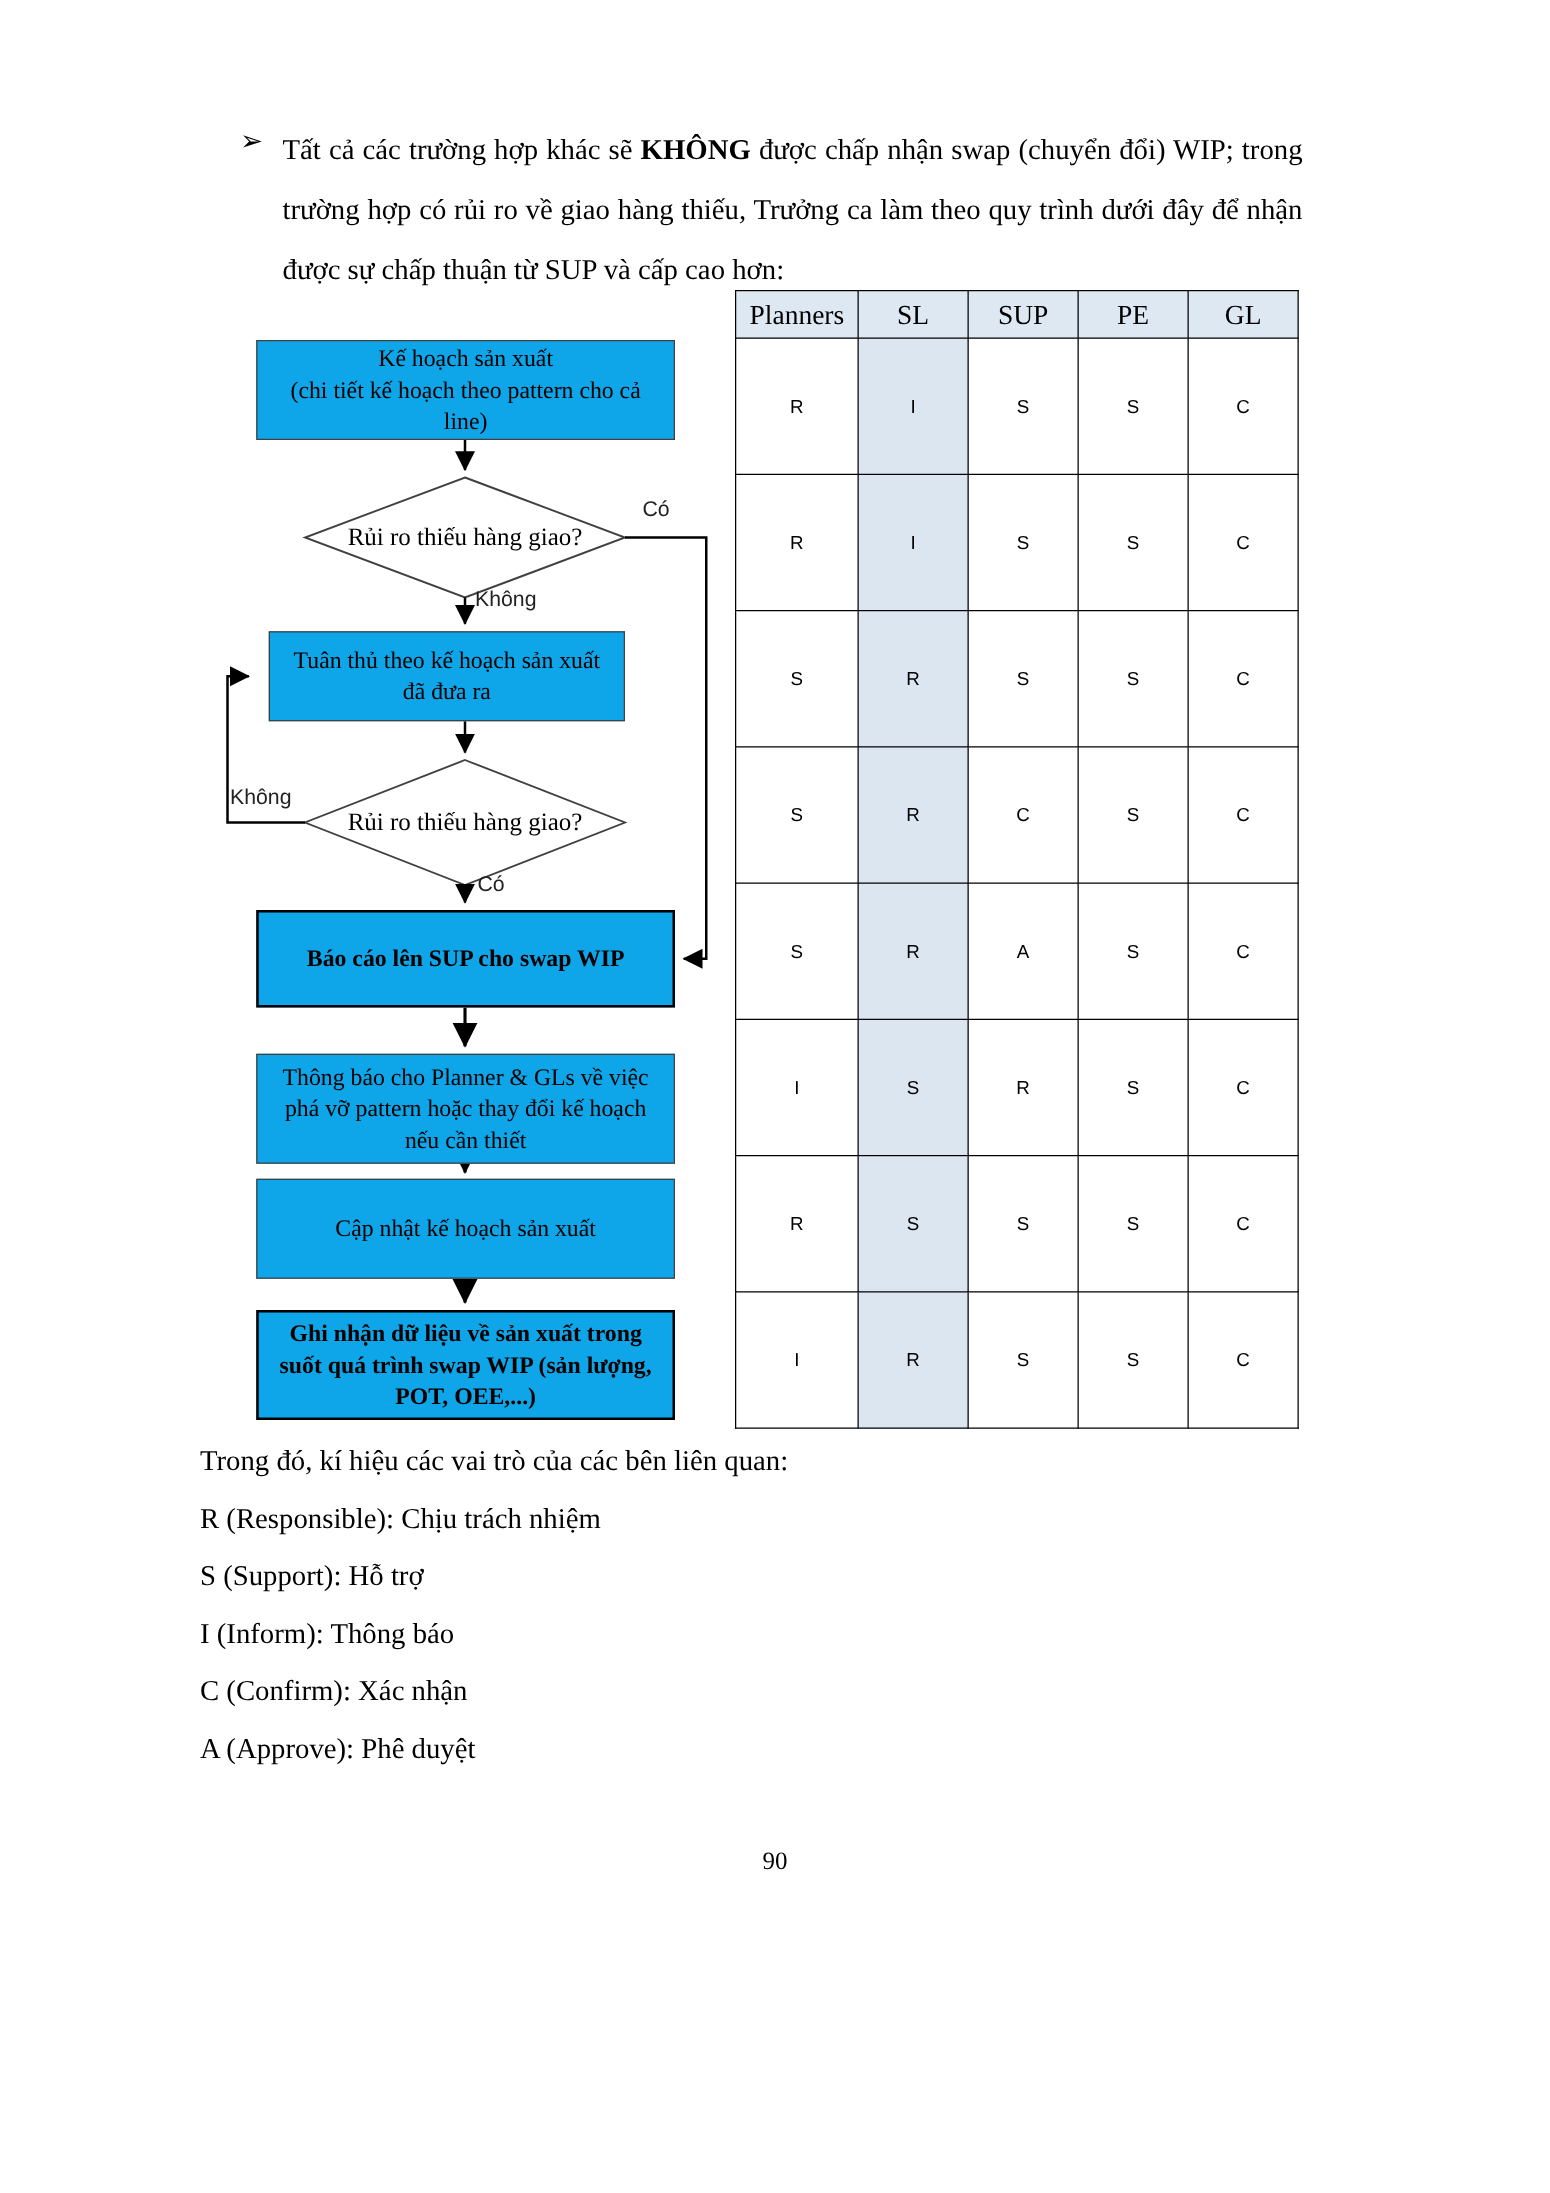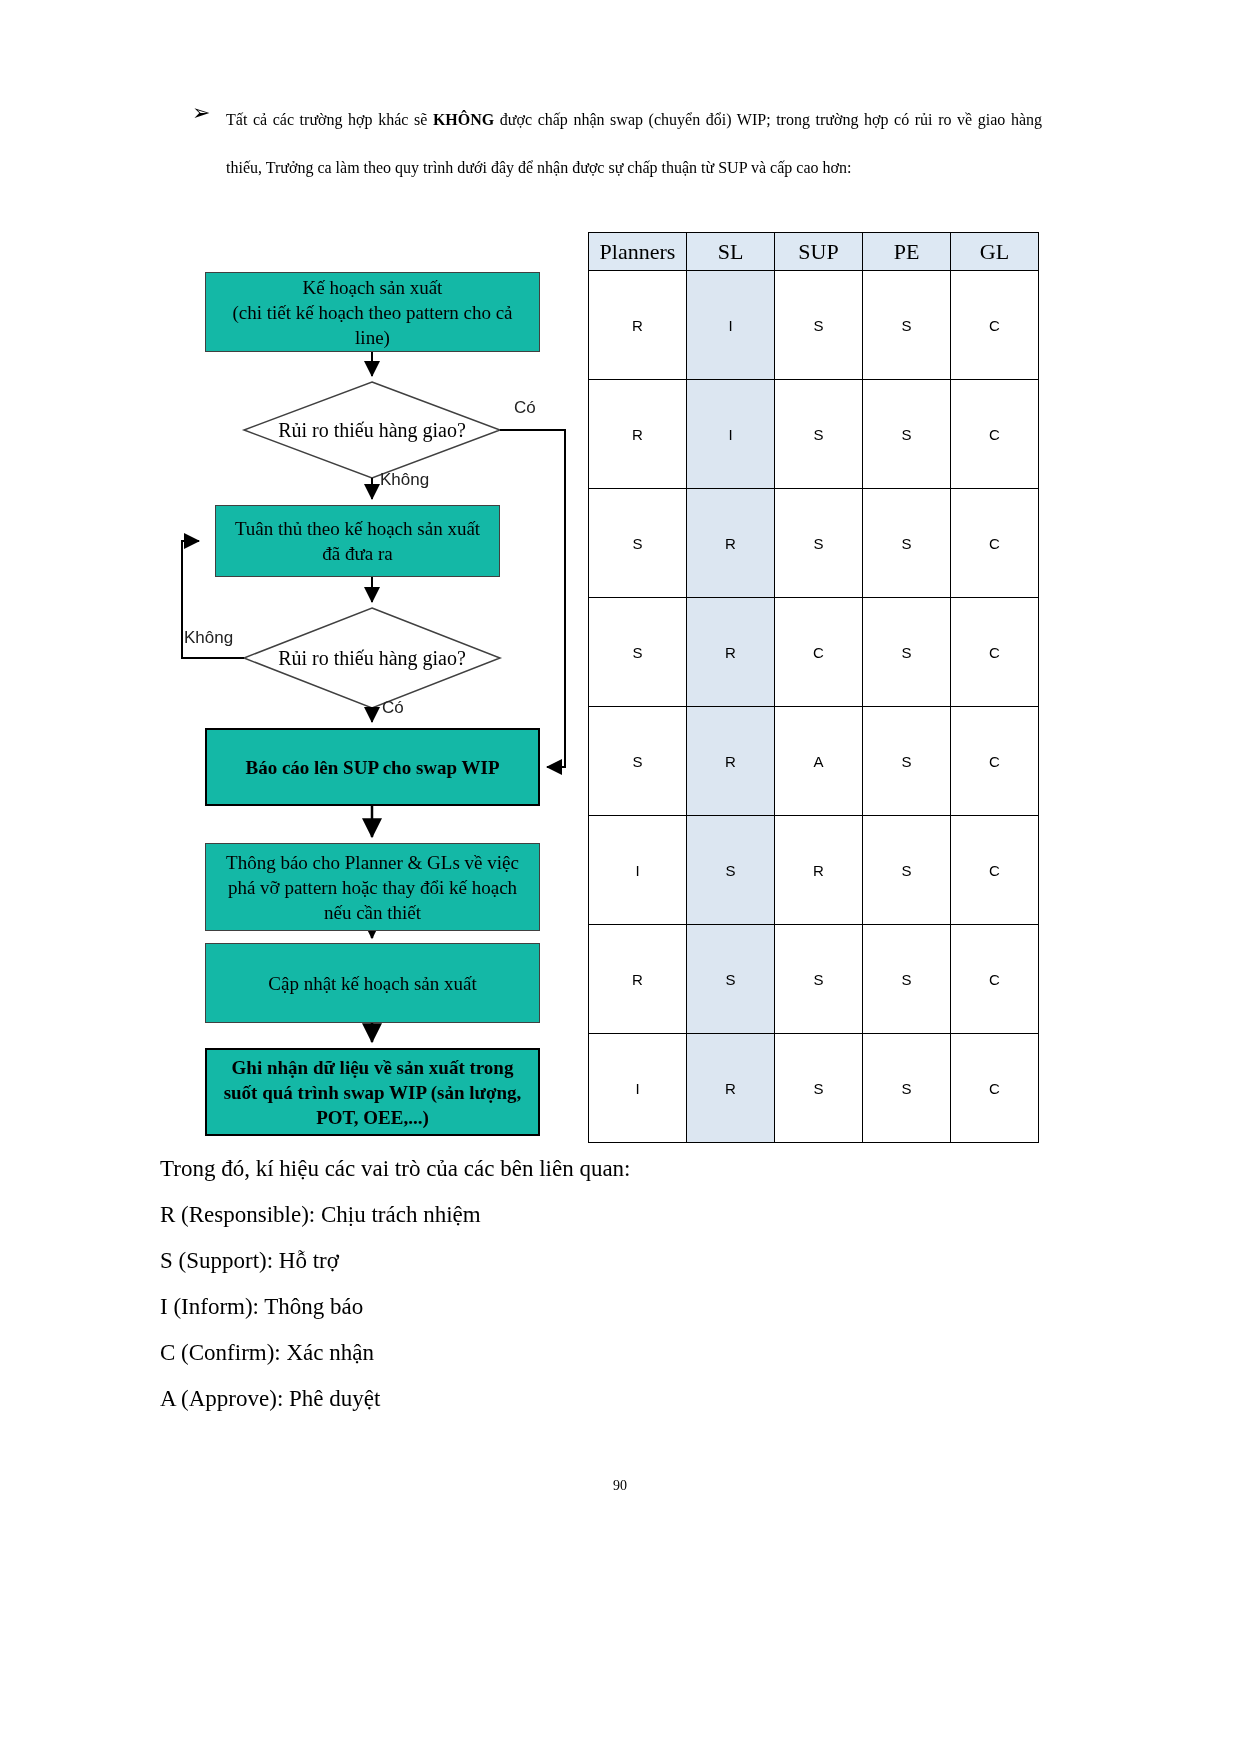--- a/index.html
+++ b/index.html
@@ -16,37 +16,37 @@
   
   .bullet {
     position: absolute;
     left: 192px; top: 100px;
     font-size: 22px;
   }
   .intro {
     position: absolute;
     left: 226px; top: 96px;
     width: 816px;
-    font-size: 16px;
+    font-size: 23px;
     line-height: 48px;
     text-align: justify;
   }
   .intro b { font-weight: bold; }
 
   
   svg.connectors {
     position: absolute;
     left: 0; top: 0;
     width: 1240px; height: 1754px;
     pointer-events: none;
   }
   .fc-box {
     position: absolute;
     border: 1.4px solid #404040;
-    background: #14b8a6;
+    background: #0ea5e9;
     display: flex;
     align-items: center;
     justify-content: center;
     text-align: center;
     font-size: 19px;
     line-height: 25px;
     padding: 4px 10px;
     white-space: pre-line;
   }
   .fc-box.bold {
@@ -103,21 +103,21 @@
     left: 160px; top: 1156px;
     font-size: 23px;
   }
   .legend div { margin-bottom: 21px; line-height: 25px; }
 
   .page-number {
     position: absolute;
     left: 0; top: 1478px;
     width: 1240px;
     text-align: center;
-    font-size: 14px;
+    font-size: 20px;
   }
 </style>
 </head>
 <body>
 
 <div class="page">
 
   <span class="bullet">➢</span>
   <p class="intro"><span>Tất cả các trường hợp khác sẽ </span><b>KHÔNG</b><span> được chấp nhận swap (chuyển đổi) WIP; trong trường hợp có rủi ro về giao hàng thiếu, Trưởng ca làm theo quy trình dưới đây để nhận được sự chấp thuận từ SUP và cấp cao hơn:</span></p>
 

